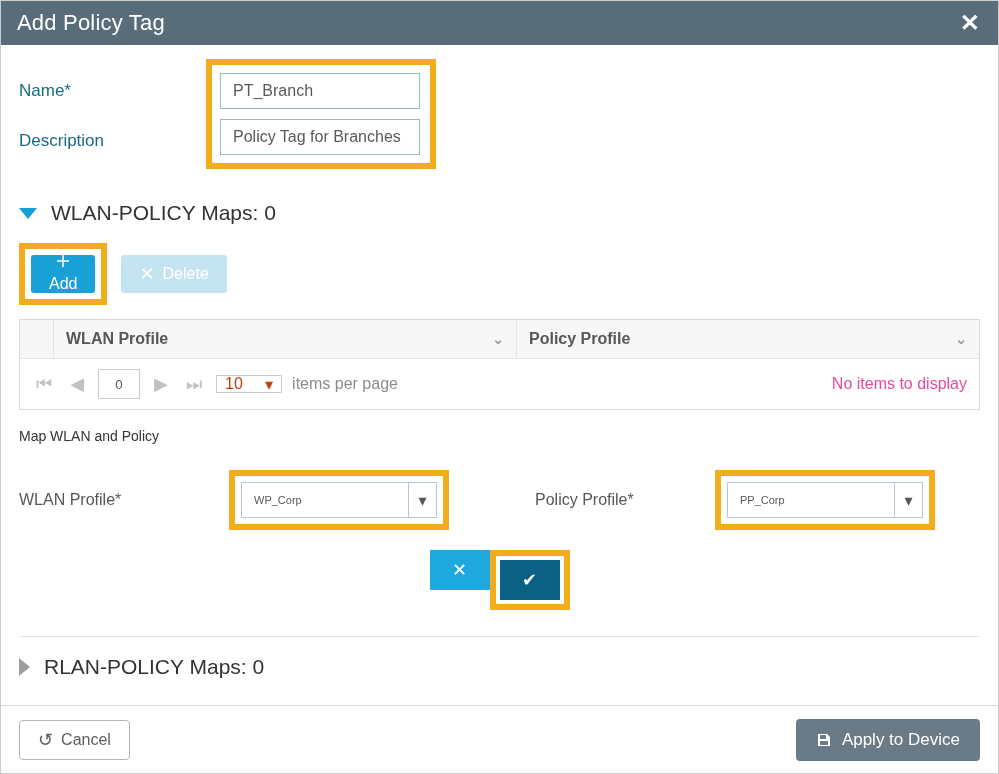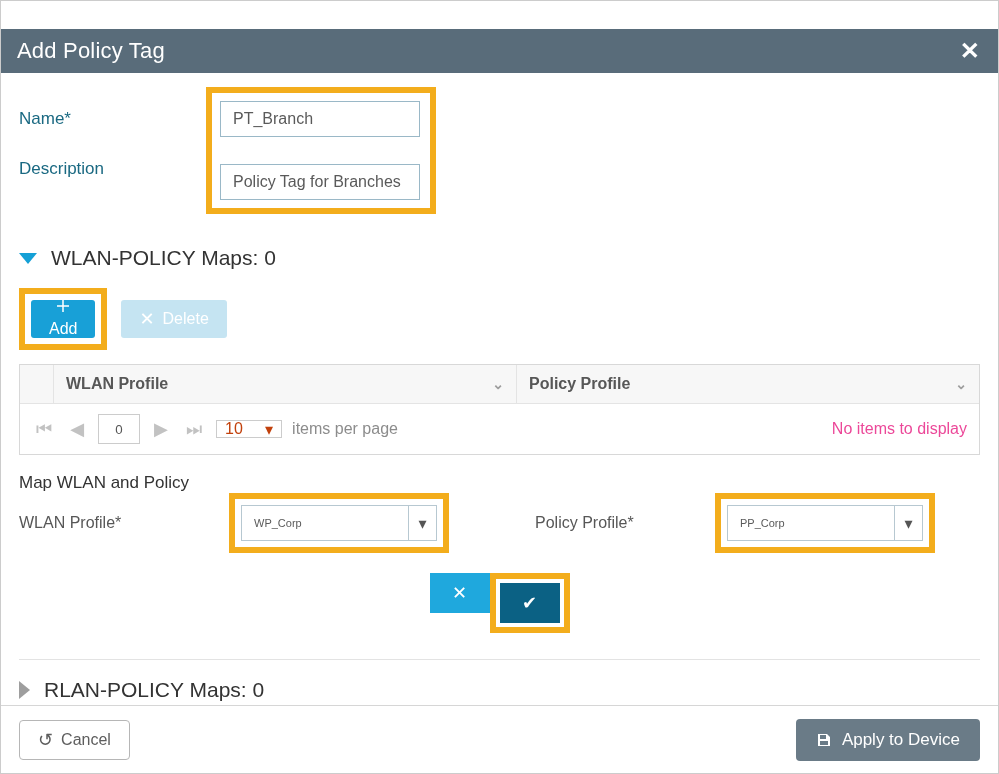--- a/index.html
+++ b/index.html
@@ -7,36 +7,35 @@
   .dialog {
     width: 999px; height: 774px; background: #fff;
     position: relative;
     border: 1px solid #ccc;
   }
   .titlebar {
     background: #596c7a; color: #fff; height: 44px;
     display: flex; align-items: center; padding: 0 18px 0 16px;
     font-size: 22px; font-weight: 400; letter-spacing: .2px;
     justify-content: space-between;
-    margin-top: 28px;
   }
   .titlebar .close { font-size: 24px; font-weight: 700; cursor: pointer; }
   .body { padding: 22px 18px 0 18px; }
   .form-row { display: flex; align-items: center; margin-bottom: 22px; }
   .form-label { width: 195px; color: #1a6982; font-size: 17px; }
   .input-box {
     border: 1px solid #9ab8c7; background: #fff; height: 36px;
     padding: 0 12px; font-size: 16px; color: #5a5a5a;
     min-width: 200px;
   }
   .inputs-highlight {
     border: 6px solid #f3ad1c; width: 230px; padding: 8px;
     margin-left: -8px; margin-top: -8px; margin-bottom: 20px;
   }
-  .inputs-highlight .form-row { margin-bottom: 27px; }
+  .inputs-highlight .form-row { margin-bottom: 10px; }
   .inputs-highlight .form-row:last-child { margin-bottom: 0; }
   .two-col { display: flex; }
   .two-col .labels { width: 195px; padding-top: 14px; }
   .two-col .labels .form-label { margin-bottom: 30px; }
   .section-head {
     display: flex; align-items: center; gap: 14px;
     font-size: 21px; color: #333; margin: 12px 0 18px 0;
   }
   .chev { width:0; height:0; }
   .chev.down { border-left:9px solid transparent; border-right:9px solid transparent; border-top:11px solid #14a0d6; }
@@ -69,21 +68,21 @@
   }
   .pager .right { margin-left:auto; color:#ec4899; }
   .pgbtn { color:#c2c2c2; font-size:18px; padding:0 4px; user-select:none; }
   .pgnum {
     width:42px; height:30px; text-align:center; border:1px solid #ccc; color:#555;
   }
   .persel {
     width:66px; height:16px; border:1px solid #ccc; color:#c2410c;
     display:inline-flex; align-items:center; justify-content:space-between; padding:8px 8px;
   }
-  .subhead { font-size: 17px; color:#333; margin: 18px 0 0 0; }
+  .subhead { font-size: 14px; color:#333; margin: 18px 0 26px 0; }
   .maprow { display:flex; align-items:center; gap: 30px; margin-bottom: 20px; }
   .maprow .mlabel { color:#575757; font-size:16px; width:180px; }
   .dropdown {
     border:1px solid #b7c8d1; height:36px; display:flex; align-items:center;
     background:#fff; min-width:196px;
   }
   .dropdown .val { flex:1; padding:0 12px; color:#5a5a5a; font-size:11px; }
   .dropdown .dd {
     width:28px; height:100%; border-left:1px solid #b7c8d1;
     display:flex; align-items:center; justify-content:center; color:#555;

